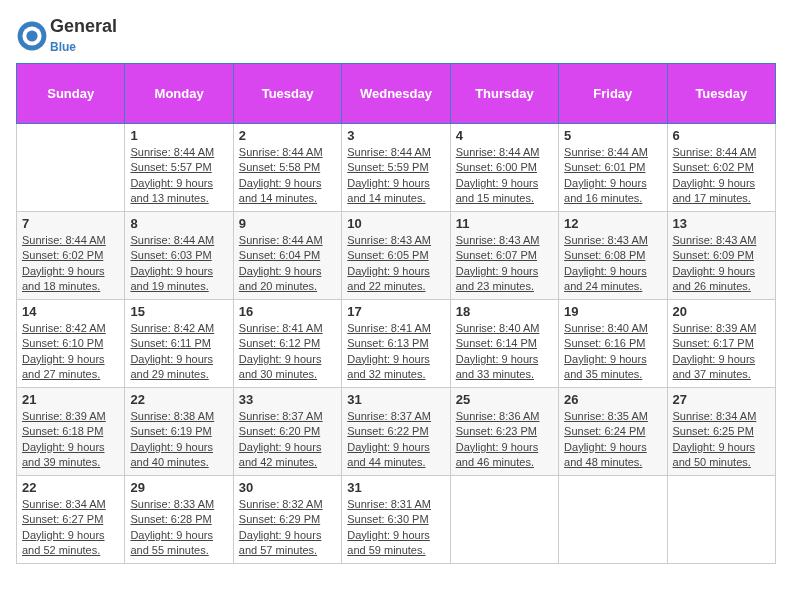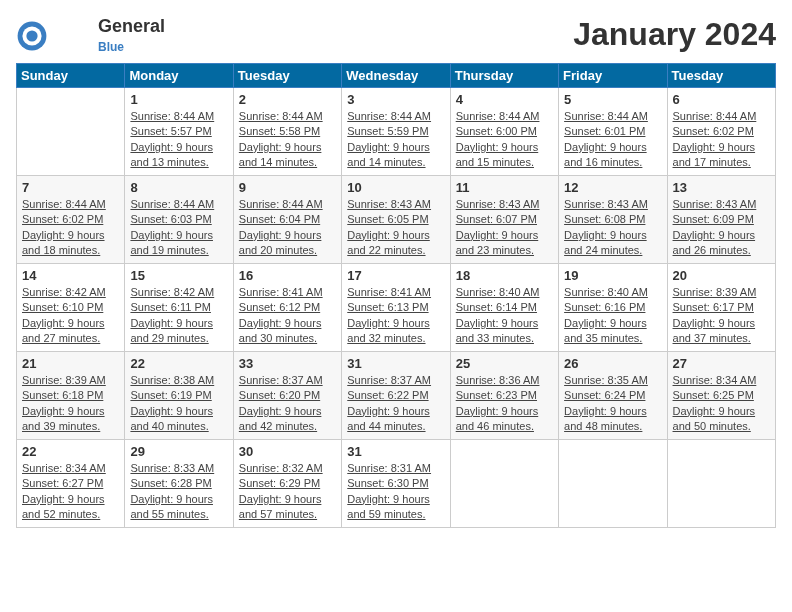--- a/index.html
+++ b/index.html
@@ -12,21 +12,20 @@
     }
     .header {
       display: flex;
       justify-content: space-between;
       align-items: flex-start;
       margin-bottom: 6px;
     }
     .logo {
       display: flex;
       align-items: center;
-      gap: 48px;
     }
     .logo-text-general {
       font-size: 18px;
       font-weight: bold;
       color: #333;
     }
     .logo-text-blue {
       font-size: 12px;
       font-weight: bold;
       color: #3a7ec2;
@@ -48,25 +47,25 @@
       font-size: 14px;
       color: #555;
       margin-top: 2px;
     }
     .calendar {
       width: 100%;
       border-collapse: collapse;
       margin-top: 8px;
     }
     .calendar th {
-      background-color: #0369a1;
+      background-color: #d946ef;
       color: #fff;
       font-size: 13px;
-      padding: 4px 4px;
-      text-align: left;
+      padding: 22px 4px;
+      text-align: center;
       border: 1px solid #3a7ec2;
     }
     .calendar td {
       border: 1px solid #ccc;
       vertical-align: top;
       padding: 4px 5px;
       width: calc(100% / 7);
       height: 88px;
       background: #fff;
     }
@@ -102,21 +101,20 @@
       <polygon points="28,8 38,18 32,10" fill="#3a7ec2"></polygon>
     </svg>
     <div>
       <div>
         <span class="logo-text-general">General</span><br>
         <span class="logo-text-blue">Blue</span>
       </div>
     </div>
   </div>
   <div class="title-block">
-    <div class="month-year">January 2024</div>
   </div>
 </div>
 
 <table class="calendar">
   <thead>
     <tr>
     <th>Sunday</th>
         <th>Monday</th>
         <th>Tuesday</th>
         <th>Wednesday</th>

